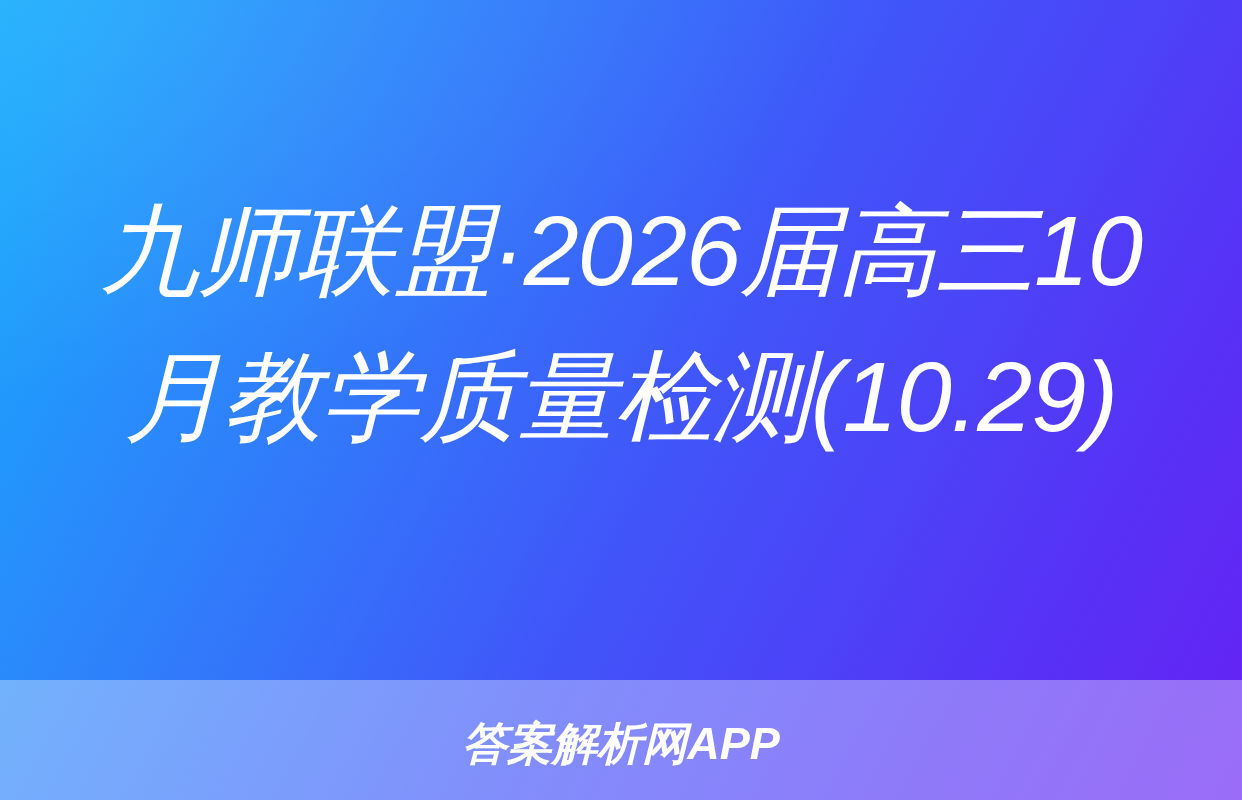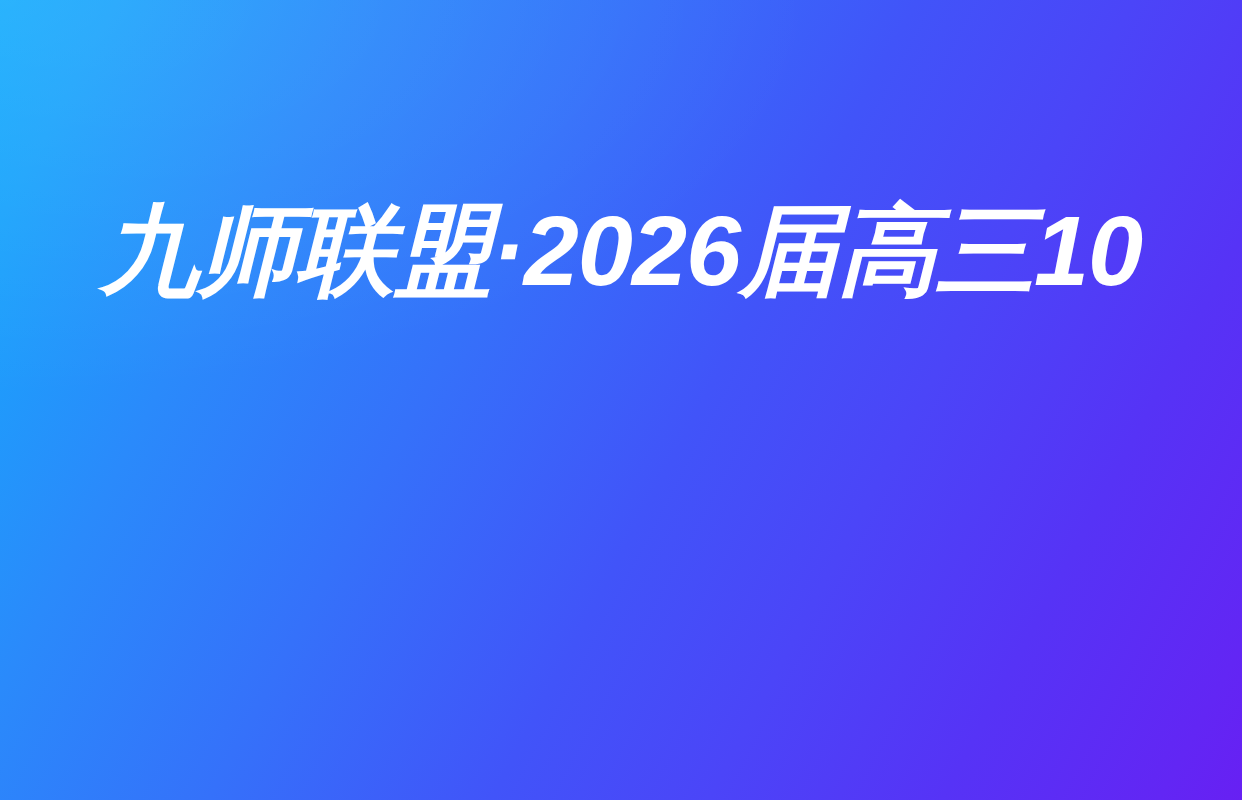--- a/index.html
+++ b/index.html
@@ -45,21 +45,21 @@
     top: 178px;
     text-align: center;
     padding: 0 62px;
     box-sizing: border-box;
   }
   .title-line {
     display: block;
     color: #ffffff;
     font-size: 99px;
     line-height: 146px;
-    font-weight: 700;
+    font-weight: 400;
     font-style: italic;
     letter-spacing: -1px;
     white-space: nowrap;
     text-rendering: geometricPrecision;
   }
 
   
   .footer-band {
     position: absolute;
     left: 0;
@@ -85,16 +85,20 @@
 </head>
 <body>
 
 <div class="stage">
 
   <div class="bg-gradient"></div>
   <div class="bg-sheen"></div>
 
   <div class="title-block">
     <span class="title-line">九师联盟·2026届高三10</span>
+    <span class="title-line">月教学质量检测(10.29)</span>
   </div>
 
+  <div class="footer-band">
+    <span class="watermark">答案解析网APP</span>
+  </div>
 
 </div>
 
 </body></html>

